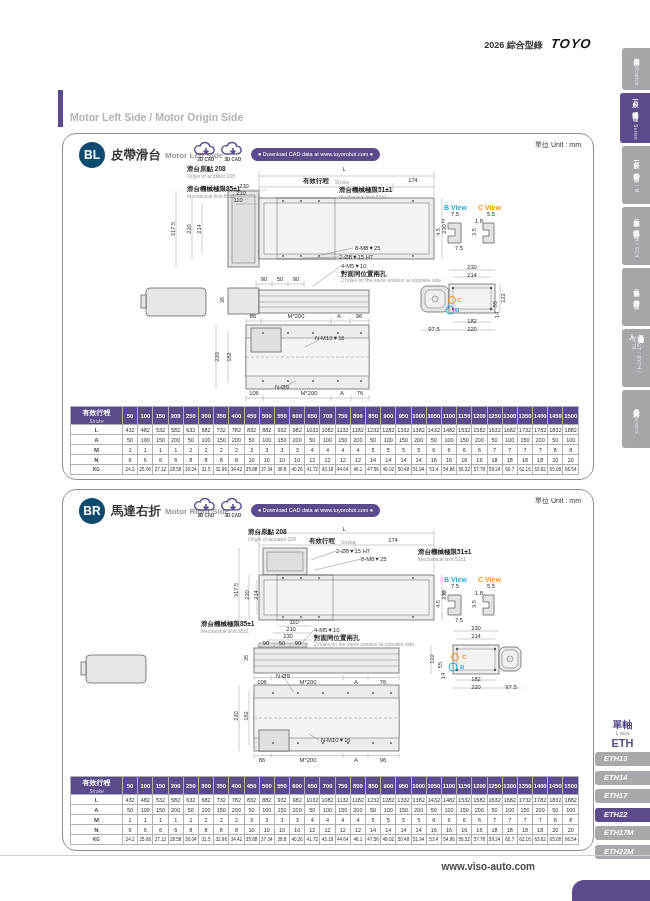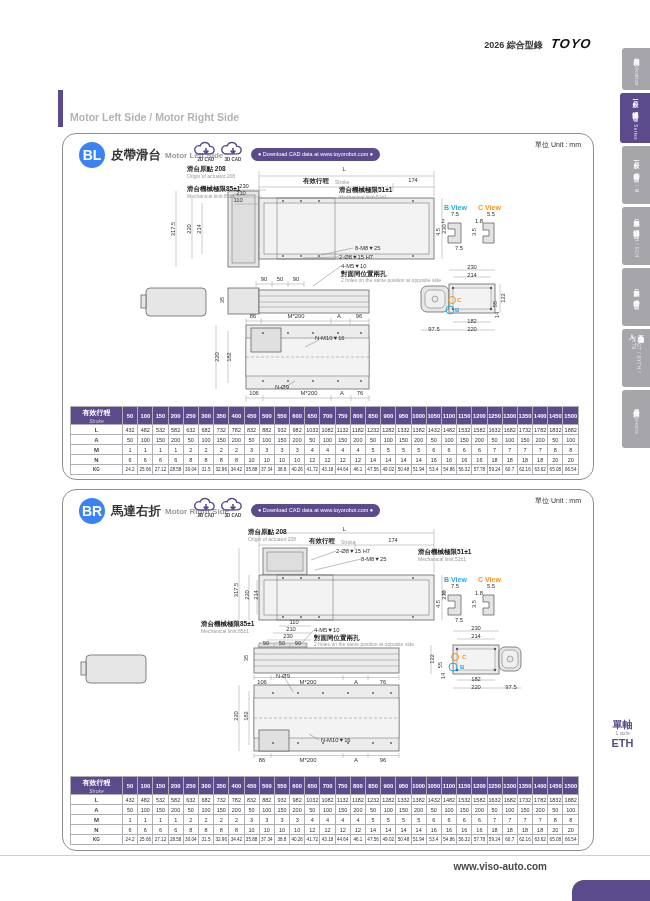--- a/index.html
+++ b/index.html
@@ -10,21 +10,21 @@
   .logo{font-size:13px;font-weight:900;font-style:italic;color:#111;letter-spacing:1px;margin-left:6px;transform:skewX(-8deg);display:inline-block;}
   .phone{position:absolute;top:64px;left:0;width:592px;text-align:right;font-size:15px;color:#333;}
   
   .title-bar{position:absolute;left:58px;top:90px;width:5px;height:37px;background:#5b4a8c;}
   .title-zh{position:absolute;left:70px;top:88px;font-size:17px;font-weight:bold;color:#222;}
   .title-en{position:absolute;left:70px;top:111px;font-size:10.5px;font-weight:bold;color:#b3b3b6;}
   
   .panel{position:absolute;left:62px;width:530px;border:1.2px solid #8f8f93;border-radius:14px;background:#fff;}
   .panel.bl{top:133px;height:345px;}
   .panel.br{top:489px;height:360px;}
-  .badge{position:absolute;left:16px;top:8px;width:26px;height:26px;border-radius:50%;background:#3b82f6;color:#fff;font-size:14px;font-weight:bold;text-align:center;line-height:26px;}
+  .badge{position:absolute;left:16px;top:8px;width:26px;height:26px;border-radius:50%;background:#0c4a6e;color:#fff;font-size:12px;font-weight:bold;text-align:center;line-height:26px;}
   .ptitle-zh{position:absolute;left:48px;top:13px;font-size:12.5px;font-weight:bold;color:#333;}
   .ptitle-en{position:absolute;left:102px;top:17px;font-size:8px;font-weight:bold;color:#9a9a9e;}
   .cloud{position:absolute;top:7px;width:26px;height:24px;text-align:center;}
   .cloud.c2d{left:130px;}.cloud.c3d{left:157px;}
   .cloud .cl-label{position:absolute;left:0;top:16px;width:26px;font-size:4.5px;color:#444;font-weight:bold;}
   .dl-pill{position:absolute;left:188px;top:14px;height:13px;line-height:13px;background:#5b4a8c;color:#fff;font-size:5.5px;border-radius:7px;padding:0 7px;white-space:nowrap;}
   .unit{position:absolute;right:12px;top:6px;font-size:7px;color:#333;}
   .draw{position:absolute;left:0;top:0;}
   .labels{position:absolute;left:0;top:0;width:100%;height:100%;pointer-events:none;}
   .lbl{position:absolute;white-space:nowrap;line-height:1;}
@@ -59,35 +59,35 @@
   
   .series-head{position:absolute;left:595px;top:719px;width:55px;text-align:center;}
   .sh-zh{font-size:10px;font-weight:bold;color:#5b4a8c;line-height:11px;}
   .sh-en{font-size:5.5px;color:#909094;line-height:7px;}
   .sh-code{font-size:11px;font-weight:bold;color:#5b4a8c;line-height:12px;}
   .series-items{position:absolute;left:595px;top:752px;width:55px;height:110px;}
   .sbtn{position:absolute;left:0;width:55px;height:14px;background:#a9a9ad;border-radius:3px 0 0 3px;color:#fff;font-size:7.5px;font-weight:bold;font-style:italic;line-height:14px;padding-left:9px;box-sizing:border-box;}
   .sbtn.act{background:#5b4a8c;}
   
   .foot-line{position:absolute;left:0;top:855px;width:650px;height:1px;background:#cfcfcf;}
-  .site{position:absolute;left:12px;top:861px;width:535px;text-align:right;font-size:10px;font-weight:bold;color:#4a4a4a;}
+  .site{position:absolute;left:0;top:861px;width:535px;text-align:right;font-size:10px;font-weight:bold;color:#4a4a4a;}
   .corner-block{position:absolute;left:572px;top:880px;width:78px;height:21px;background:#5b4a8c;border-radius:12px 0 0 0;}
 </style>
 </head>
 <body>
 
 <div class="page">
 
   <div class="cat-line">
     <span>2026 綜合型錄</span>
     <span class="logo">TOYO</span>
   </div>
 
   <div class="title-bar"></div>
-  <div class="title-en">Motor Left Side / Motor Right Side</div>
+  <div class="title-en">Motor Left Side / Motor Origin Side</div>
 
   <div class="panel bl">
     <div class="badge">BL</div>
     <div class="ptitle-zh">皮帶滑台</div>
     <div class="ptitle-en">Motor Left Side</div>
     <div class="cloud c2d">
       <svg width="26" height="16" viewBox="0 0 26 16">
           <path d="M6,13 a4.2,4.2 0 1 1 1.2,-8.2 a5,5 0 0 1 9.6,0.6 a3.6,3.6 0 0 1 1.2,7.4 z" fill="none" stroke="#5b4a8c" stroke-width="1.4"></path>
           <path d="M13,7 v5 m-2.4,-2.4 l2.4,2.6 l2.4,-2.6" stroke="#5b4a8c" stroke-width="1.6" fill="none"></path>
         </svg>
@@ -951,18 +951,26 @@
         <span class="sz">參考資料</span>
         <span class="se">Reference</span>
       </div>
     </div>
 
   <div class="series-head">
     <div class="sh-zh">單軸</div>
     <div class="sh-en">1 axis</div>
     <div class="sh-code">ETH</div>
   </div>
+  <div class="series-items">
+      <div class="sbtn" style="top: 0px;">ETH13</div>
+      <div class="sbtn" style="top: 18.5px;">ETH14</div>
+      <div class="sbtn" style="top: 37px;">ETH17</div>
+      <div class="sbtn act" style="top: 55.5px;">ETH22</div>
+      <div class="sbtn" style="top: 74px;">ETH17M</div>
+      <div class="sbtn" style="top: 92.5px;">ETH22M</div>
+    </div>
 
   <div class="foot-line"></div>
   <div class="site">www.viso-auto.com</div>
   <div class="corner-block"></div>
 
 </div>
 
 </body></html>

